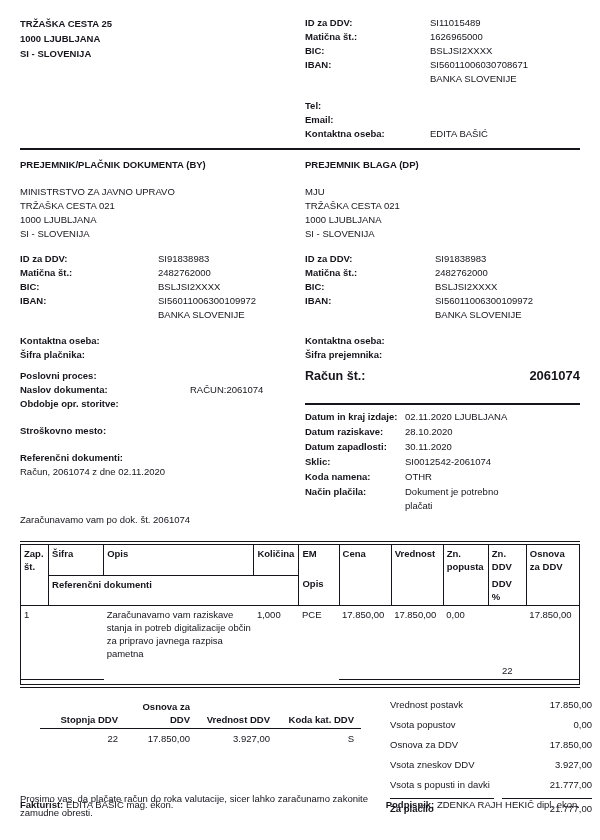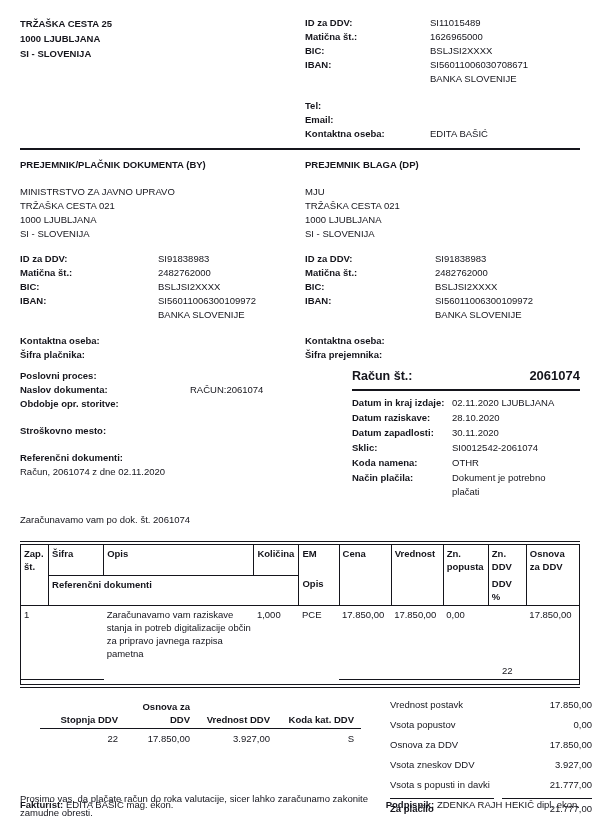--- a/index.html
+++ b/index.html
@@ -27,28 +27,28 @@
   
   .parties { display:flex; margin-top:8px; }
   .party { width:285px; flex:none; }
   .party.dp { flex:1; }
   .party-title { font-weight:bold; margin-bottom:13px; }
   .party .lbl { width:138px; }
   .party.dp .lbl { width:130px; }
   .party-fields { margin-top:11px; }
   .party-extra { margin-top:12px; }
   
-  .docinfo { display:flex; margin-top:7px;gap:47px; }
+  .docinfo { display:flex; margin-top:7px; }
   .docleft { width:285px; flex:none; }
   .docleft .lbl { width:170px; }
   .doc-gap { height:13px; }
   .doc-note { margin-top:34px; }
   .invoice-box { flex:1; }
   .inv-head { display:flex; justify-content:space-between; align-items:flex-start;
-              border-bottom:2px solid #15151c; padding-bottom:6px; }
+              border-bottom:2px solid #15151c; padding-bottom:20px; }
   .inv-no-label { font-size:12.5px; font-weight:bold; }
   .inv-no { font-size:13px; font-weight:bold; }
   .inv-fields { margin-top:5px; }
   .invoice-box .lbl { width:100px; }
   .invoice-box .frow { margin-bottom:1px; }
   
   .items-outer { margin-top:14px; border-top:1px solid #15151c; border-bottom:1px solid #15151c; padding:2px 0; }
   table.items { width:100%; border-collapse:collapse; table-layout:fixed; border:1px solid #15151c; }
   table.items th, table.items td { padding:2px 3px; vertical-align:top; text-align:left; font-size:9.5px; line-height:13px; }
   .h1 th { font-weight:bold; border-right:1px solid #15151c; }

